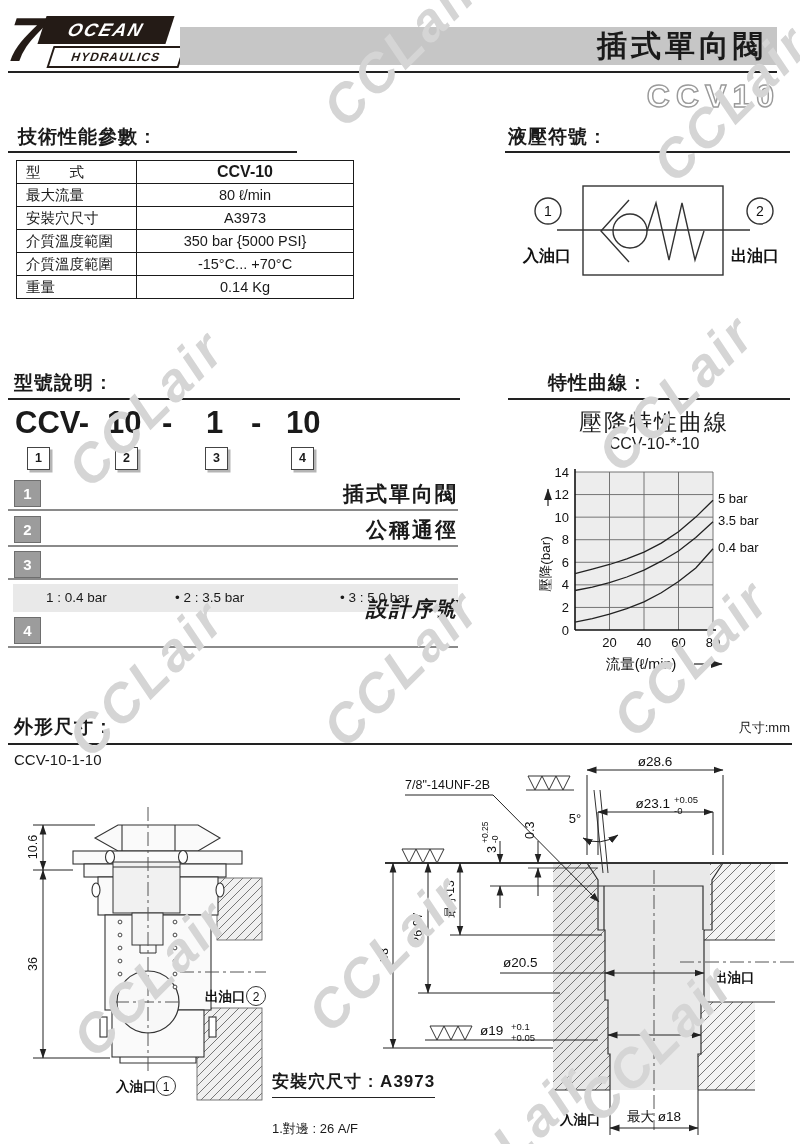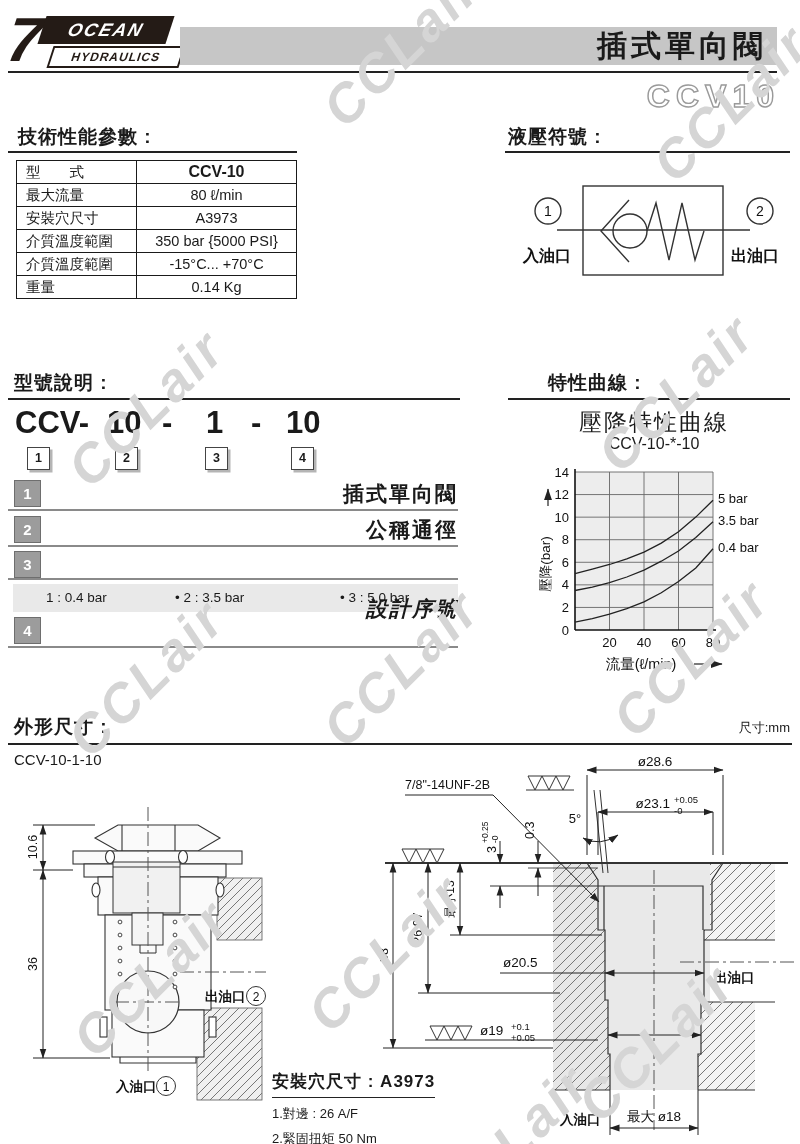--- a/index.html
+++ b/index.html
@@ -19,21 +19,21 @@
             border:2px solid #241b16;transform:skewX(-18deg);}
   .logo-hyd span{display:block;color:#241b16;font-weight:bold;font-size:12px;letter-spacing:1px;
                  line-height:18px;text-align:center;}
   .title-bar{position:absolute;left:180px;top:27px;width:597px;height:38px;background:#c6c6c6;
              text-align:right;font-size:30px;font-weight:bold;letter-spacing:4px;line-height:38px;
              padding-right:10px;box-sizing:border-box;}
   .model-outline{position:absolute;left:565px;top:78px;width:215px;text-align:right;
                  font-size:32px;font-weight:bold;letter-spacing:6px;color:#ffffff;
                  -webkit-text-stroke:1.4px #9a9a9a;text-shadow:0 0 1px #aaa;}
   
-  table.spec{position:absolute;left:16px;top:160px;width:281px;border-collapse:collapse;}
+  table.spec{position:absolute;left:16px;top:160px;width:338px;border-collapse:collapse;}
   table.spec td{border:1.6px solid #1a1a1a;height:22px;font-size:14.5px;padding:0;}
   table.spec td.l{width:110px;padding-left:9px;}
   table.spec td.v{text-align:center;}
   table.spec tr:first-child td.v{font-weight:bold;font-size:16px;}
   
   .codeseg{position:absolute;top:405px;font-size:31px;font-weight:bold;}
   .tagbox{position:absolute;top:447px;width:21px;height:21px;border:1.6px solid #444;background:#fff;
           box-shadow:2.5px 2.5px 0 #b5b5b5;text-align:center;line-height:21px;font-size:12.5px;font-weight:bold;}
   .numsq{position:absolute;left:14px;width:25px;height:25px;background:#9c9c9c;border:1px solid #6e6e6e;
          color:#fff;text-align:center;line-height:25px;font-size:15px;font-weight:bold;}
@@ -44,21 +44,21 @@
   
   .chart-title{position:absolute;left:508px;top:407px;width:292px;text-align:center;
                font-size:23px;font-weight:normal;letter-spacing:2px;}
   .chart-sub{position:absolute;left:508px;top:435px;width:292px;text-align:center;font-size:16px;}
   
   .unit-label{position:absolute;left:690px;top:719px;width:100px;text-align:right;font-size:13px;}
   .model-label{position:absolute;left:14px;top:751px;font-size:15px;}
   .mount{position:absolute;left:272px;top:1070px;z-index:3;}
   .mount .t{font-size:17px;font-weight:bold;border-bottom:1.6px solid #222;padding-bottom:4px;
             display:inline-block;letter-spacing:1px;}
-  .mount .n{font-size:13px;margin-top:7px;}
+  .mount .n{font-size:13px;margin-top:22px;}
   
   .wm-layer{position:absolute;left:0;top:0;width:800px;height:1144px;z-index:9;pointer-events:none;}
   .wm{position:absolute;color:#d5d5d5;font-size:54px;font-weight:bold;font-style:italic;
       letter-spacing:3px;white-space:nowrap;transform:rotate(-45deg);transform-origin:left top;
       mix-blend-mode:darken;}
   svg text{font-family:"Liberation Sans","DejaVu Sans",sans-serif;}
 </style>
 </head>
 <body>
 

